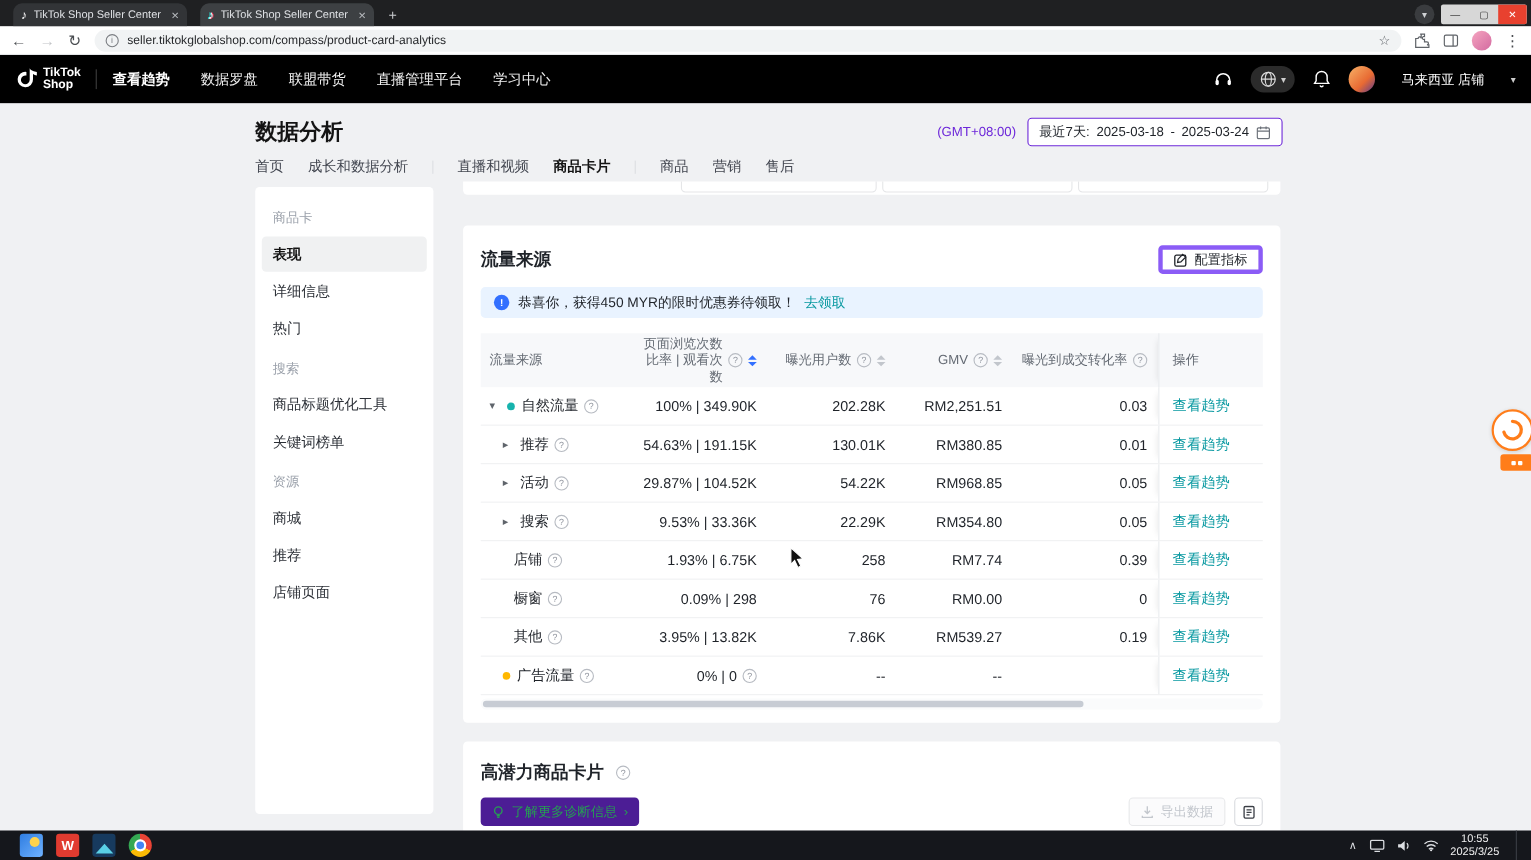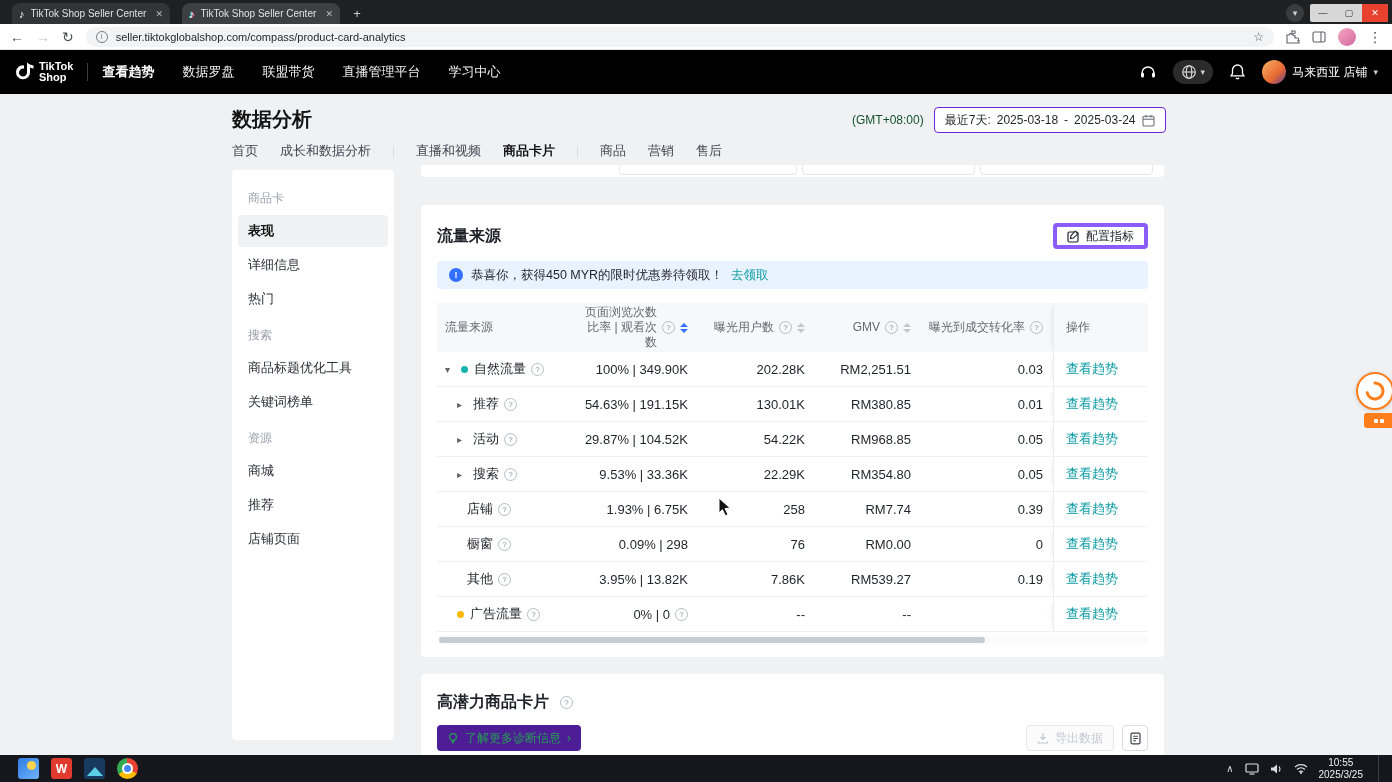--- a/index.html
+++ b/index.html
@@ -36,28 +36,28 @@
   
   .appnav { position:absolute; top:50px; left:0; right:0; height:44px; background:#000; display:flex; align-items:center; padding:0 14px; color:#fff; }
   .brand { display:flex; align-items:center; gap:5px; }
   .brand-txt { font-size:11px; font-weight:bold; line-height:11px; }
   .nav-divider { width:1px; height:18px; background:#3d3d3d; margin:0 14px; }
   .appnav-items { display:flex; gap:28px; font-size:13px; color:#f2f2f2; }
   .appnav-item.active { font-weight:bold; color:#fff; }
   .appnav-right { margin-left:auto; display:flex; align-items:center; gap:16px; }
   .lang-pill { height:24px; background:#2b2b2b; border-radius:12px; display:flex; align-items:center; gap:4px; padding:0 8px; font-size:9px; color:#ddd; }
   .avatar-md { width:24px; height:24px; border-radius:50%; background:linear-gradient(135deg,#f7b267,#e86a33 60%,#5a3b8e); }
-  .account { display:flex; align-items:center; gap:6px; font-size:12px; }
+  .account { display:flex; align-items:center; gap:24px; font-size:12px; }
   .caret { font-size:9px; color:#ccc; }
 
   
   .content { position:absolute; top:94px; bottom:27px; left:0; right:0; background:#f0f1f3; overflow:hidden; }
   .page-title { position:absolute; left:232px; top:12px; font-size:20px; font-weight:bold; color:#141414; }
   .date-area { position:absolute; left:852px; top:13px; display:flex; align-items:center; gap:10px; }
-  .tz { font-size:12px; color:#14532d; }
+  .tz { font-size:12px; color:#6d28d9; }
   .datebox { height:26px; background:#fff; border:1px solid #6d28d9; border-radius:4px; display:flex; align-items:center; gap:6px; padding:0 10px; font-size:12px; color:#1f2329; }
   .page-tabs { position:absolute; left:232px; top:48px; display:flex; gap:22px; font-size:13px; color:#424650; align-items:center; }
   .ptab { padding-bottom:7px; border-bottom:2px solid transparent; cursor:pointer; }
   .ptab.active { color:#141414; font-weight:bold; border-bottom-color:#141414; }
   .ptab-divider { width:1px; height:12px; background:#dcdee2; margin-bottom:7px; }
 
   
   .sidebar { position:absolute; left:232px; top:76px; width:162px; height:570px; background:#fff; border-radius:4px; padding-top:10px; }
   .sb-label { padding:10px 16px 6px; font-size:12px; color:#9aa0aa; }
   .sb-item { margin:2px 6px; padding:7px 10px; font-size:13px; color:#2b2f36; border-radius:4px; cursor:pointer; }

